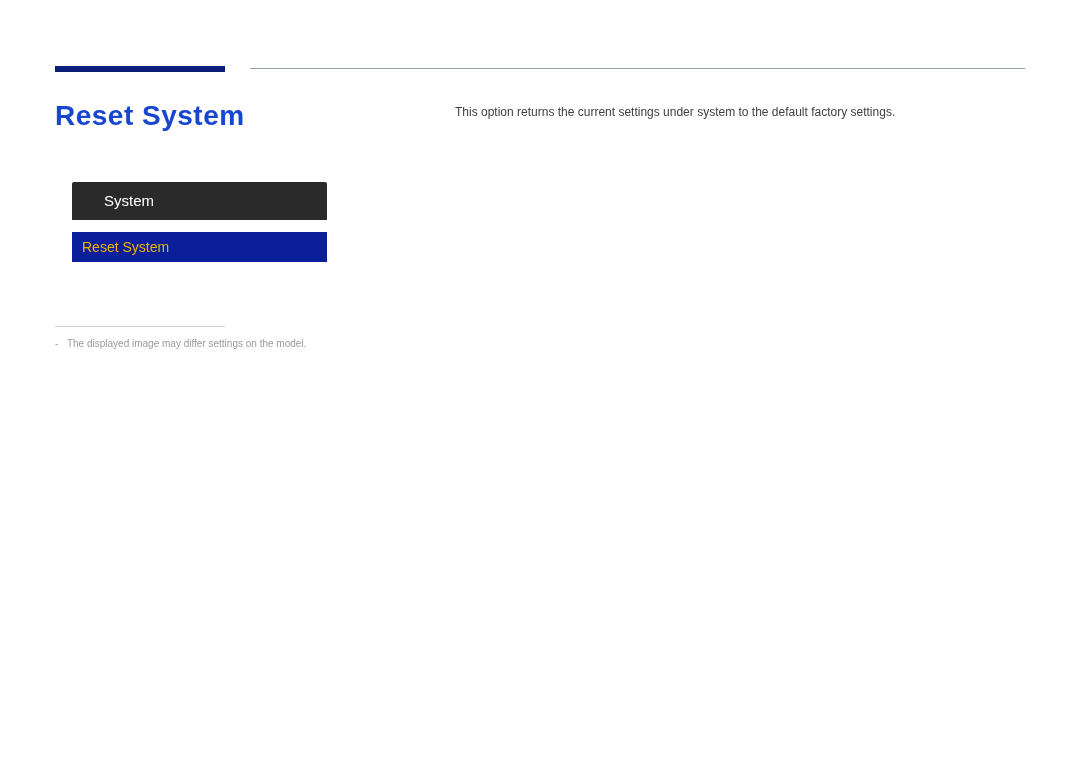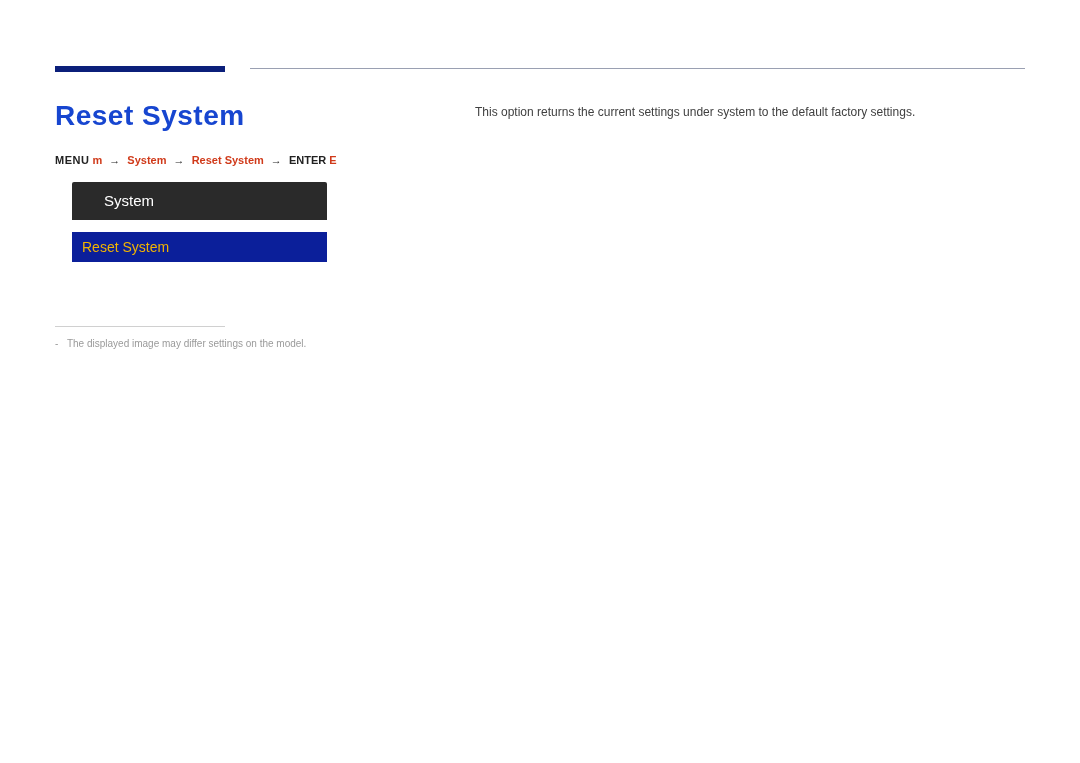--- a/index.html
+++ b/index.html
@@ -29,43 +29,32 @@
   .osd-item { height: 30px; line-height: 30px; background: #0b1f9a; color: #f2b400; padding-left: 10px; font-size: 14px; }
 
   
   .left-divider { position: absolute; left: 55px; top: 326px; width: 170px; height: 1px; background: #d0d0d0; }
 
   
   .footnote { position: absolute; left: 55px; top: 338px; font-size: 10px; color: #9a9a9a; }
   .footnote-dash { margin-right: 6px; }
 
   
-  .description { position: absolute; left: 475px; top: 104px; width: 560px; font-size: 12px; color: #404040; line-height: 1.4; }
+  .description { position: absolute; left: 455px; top: 104px; width: 560px; font-size: 12px; color: #404040; line-height: 1.4; }
 </style>
 </head>
 <body>
 
 <div class="page">
 
   <div class="top-rule"></div>
   <div class="accent-bar"></div>
 
   <h1 class="section-title">Reset System</h1>
 
-  <div class="menu-line">
-    <span class="menu-label">MENU</span>
-    <span class="menu-red">m</span>
-    <span class="menu-arrow">→</span>
-    <span class="menu-red">System</span>
-    <span class="menu-arrow">→</span>
-    <span class="menu-red">Reset System</span>
-    <span class="menu-arrow">→</span>
-    <span class="menu-enter">ENTER</span>
-    <span class="menu-red">E</span>
-  </div>
 
   <div class="osd">
     <div class="osd-header">System</div>
     <div class="osd-gap"></div>
     <div class="osd-item">Reset System</div>
   </div>
 
   <div class="left-divider"></div>
 
   <div class="footnote">

